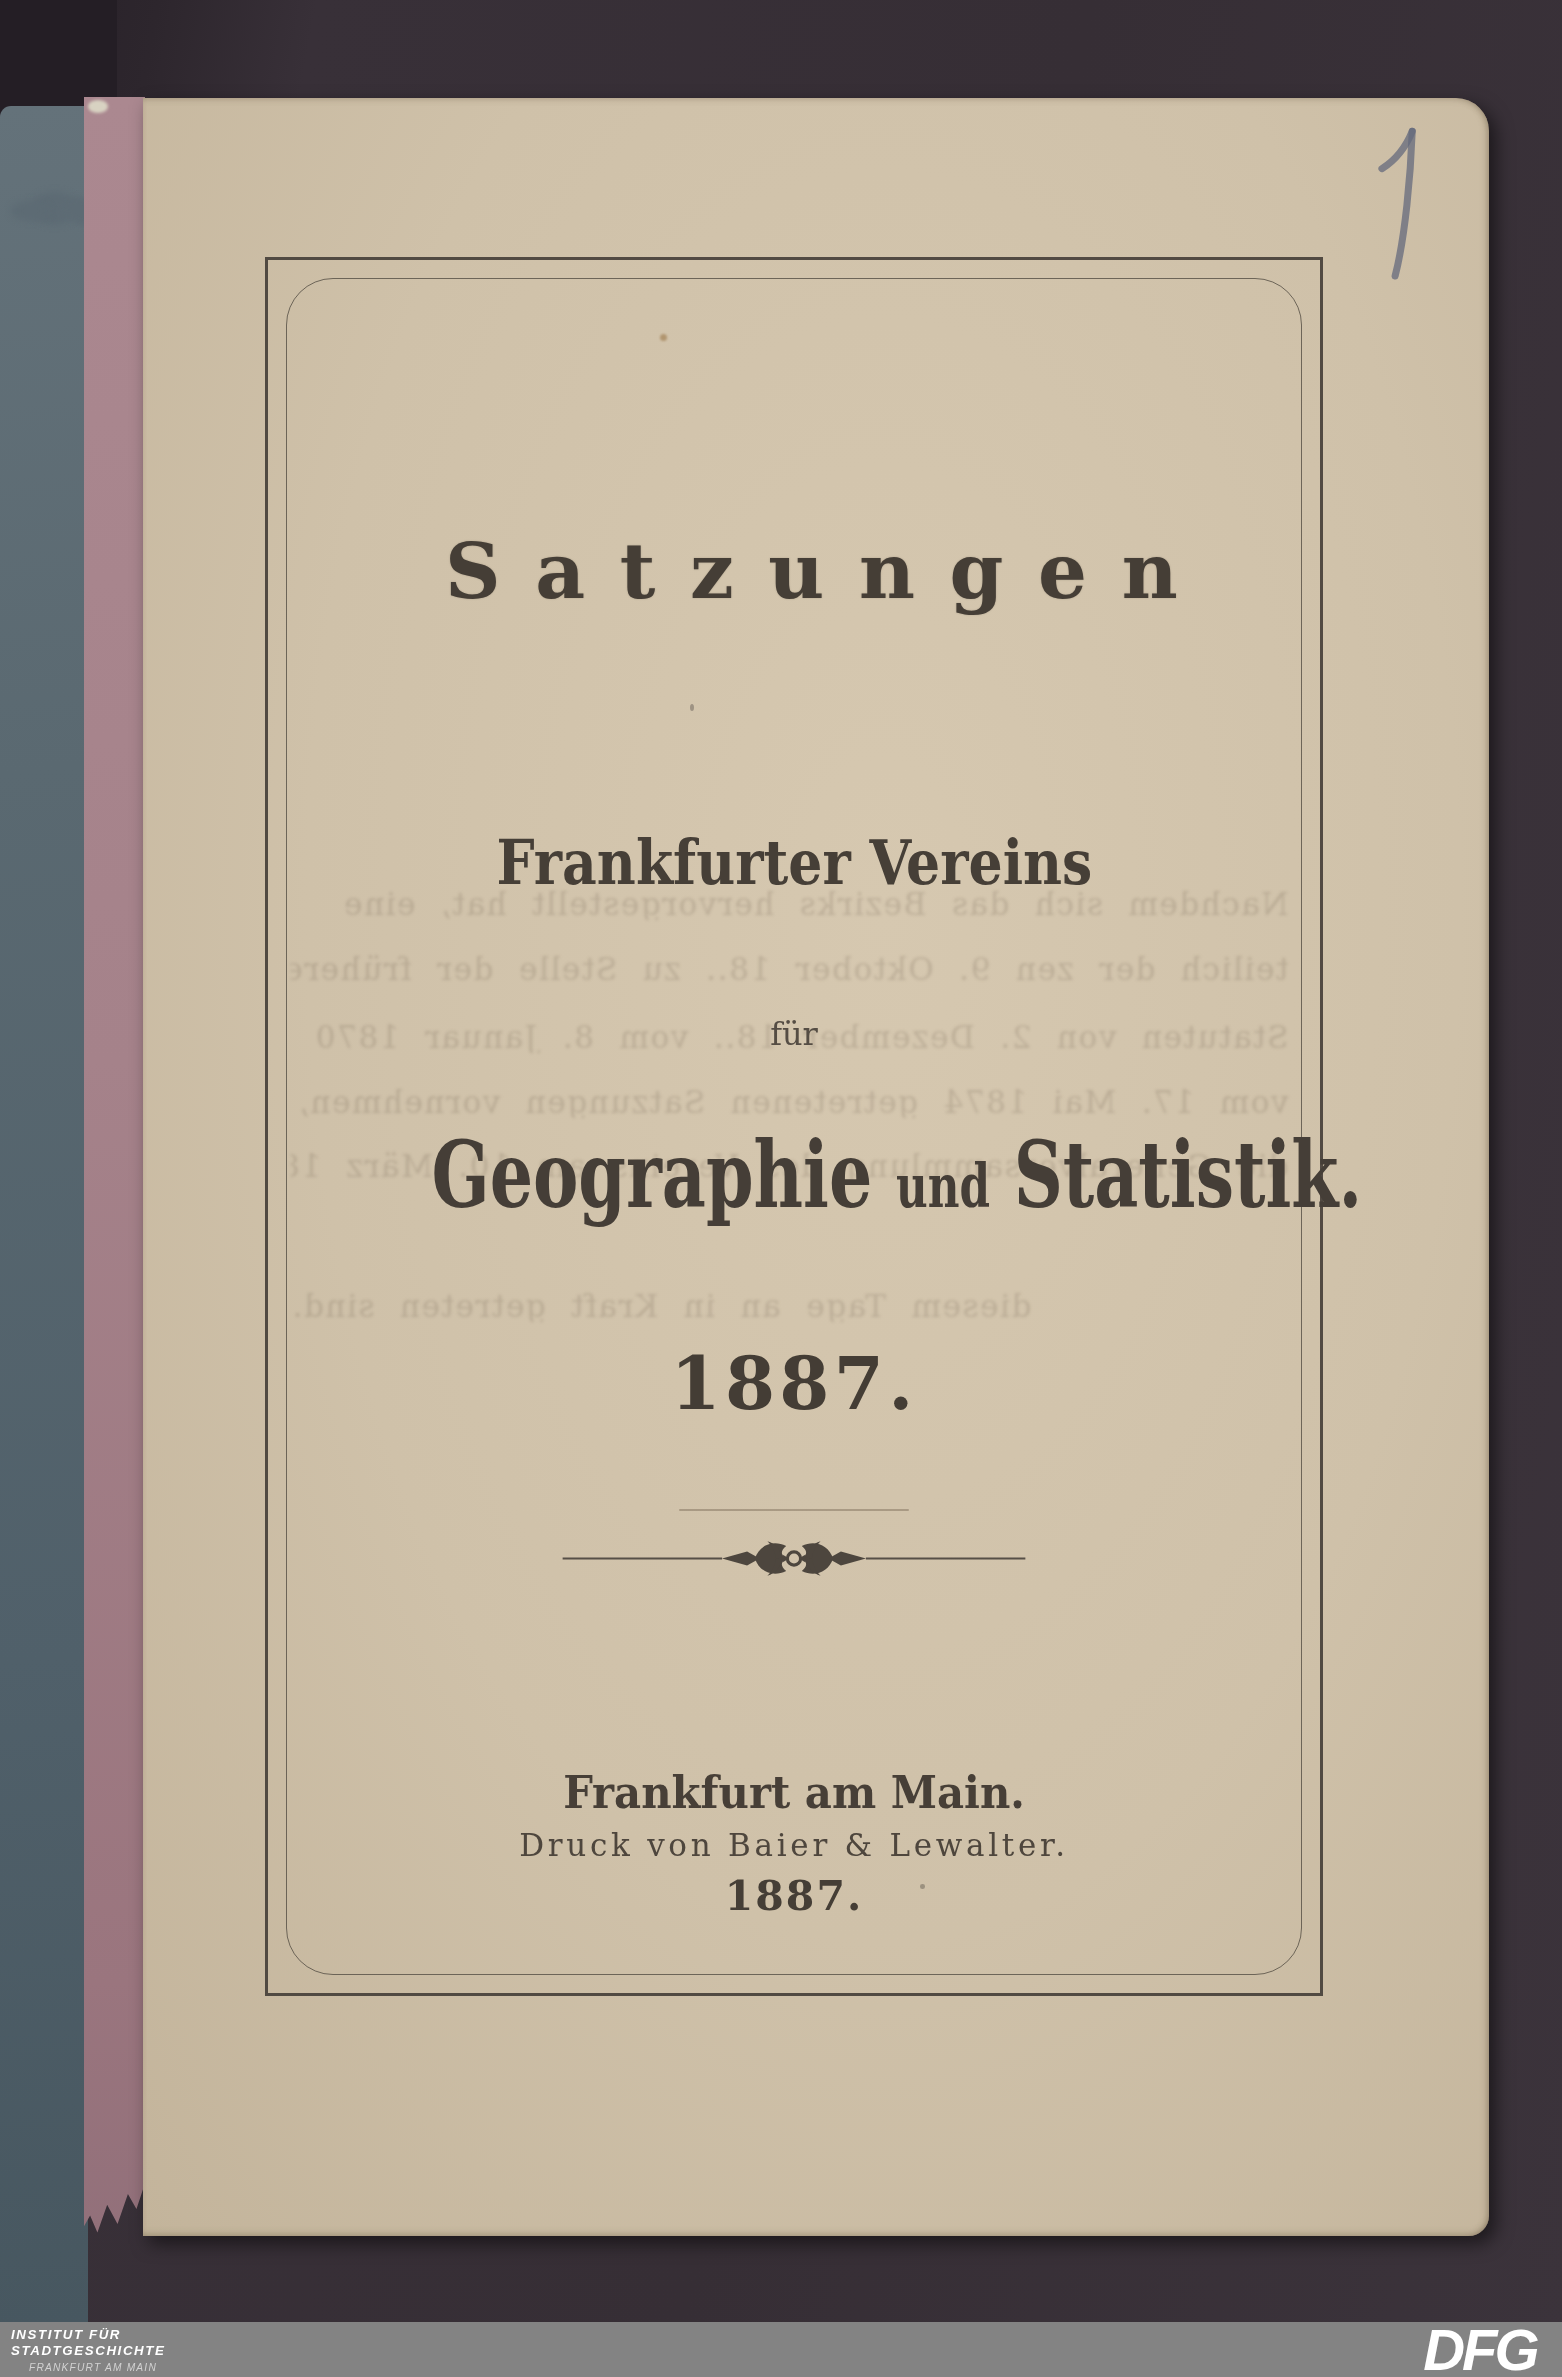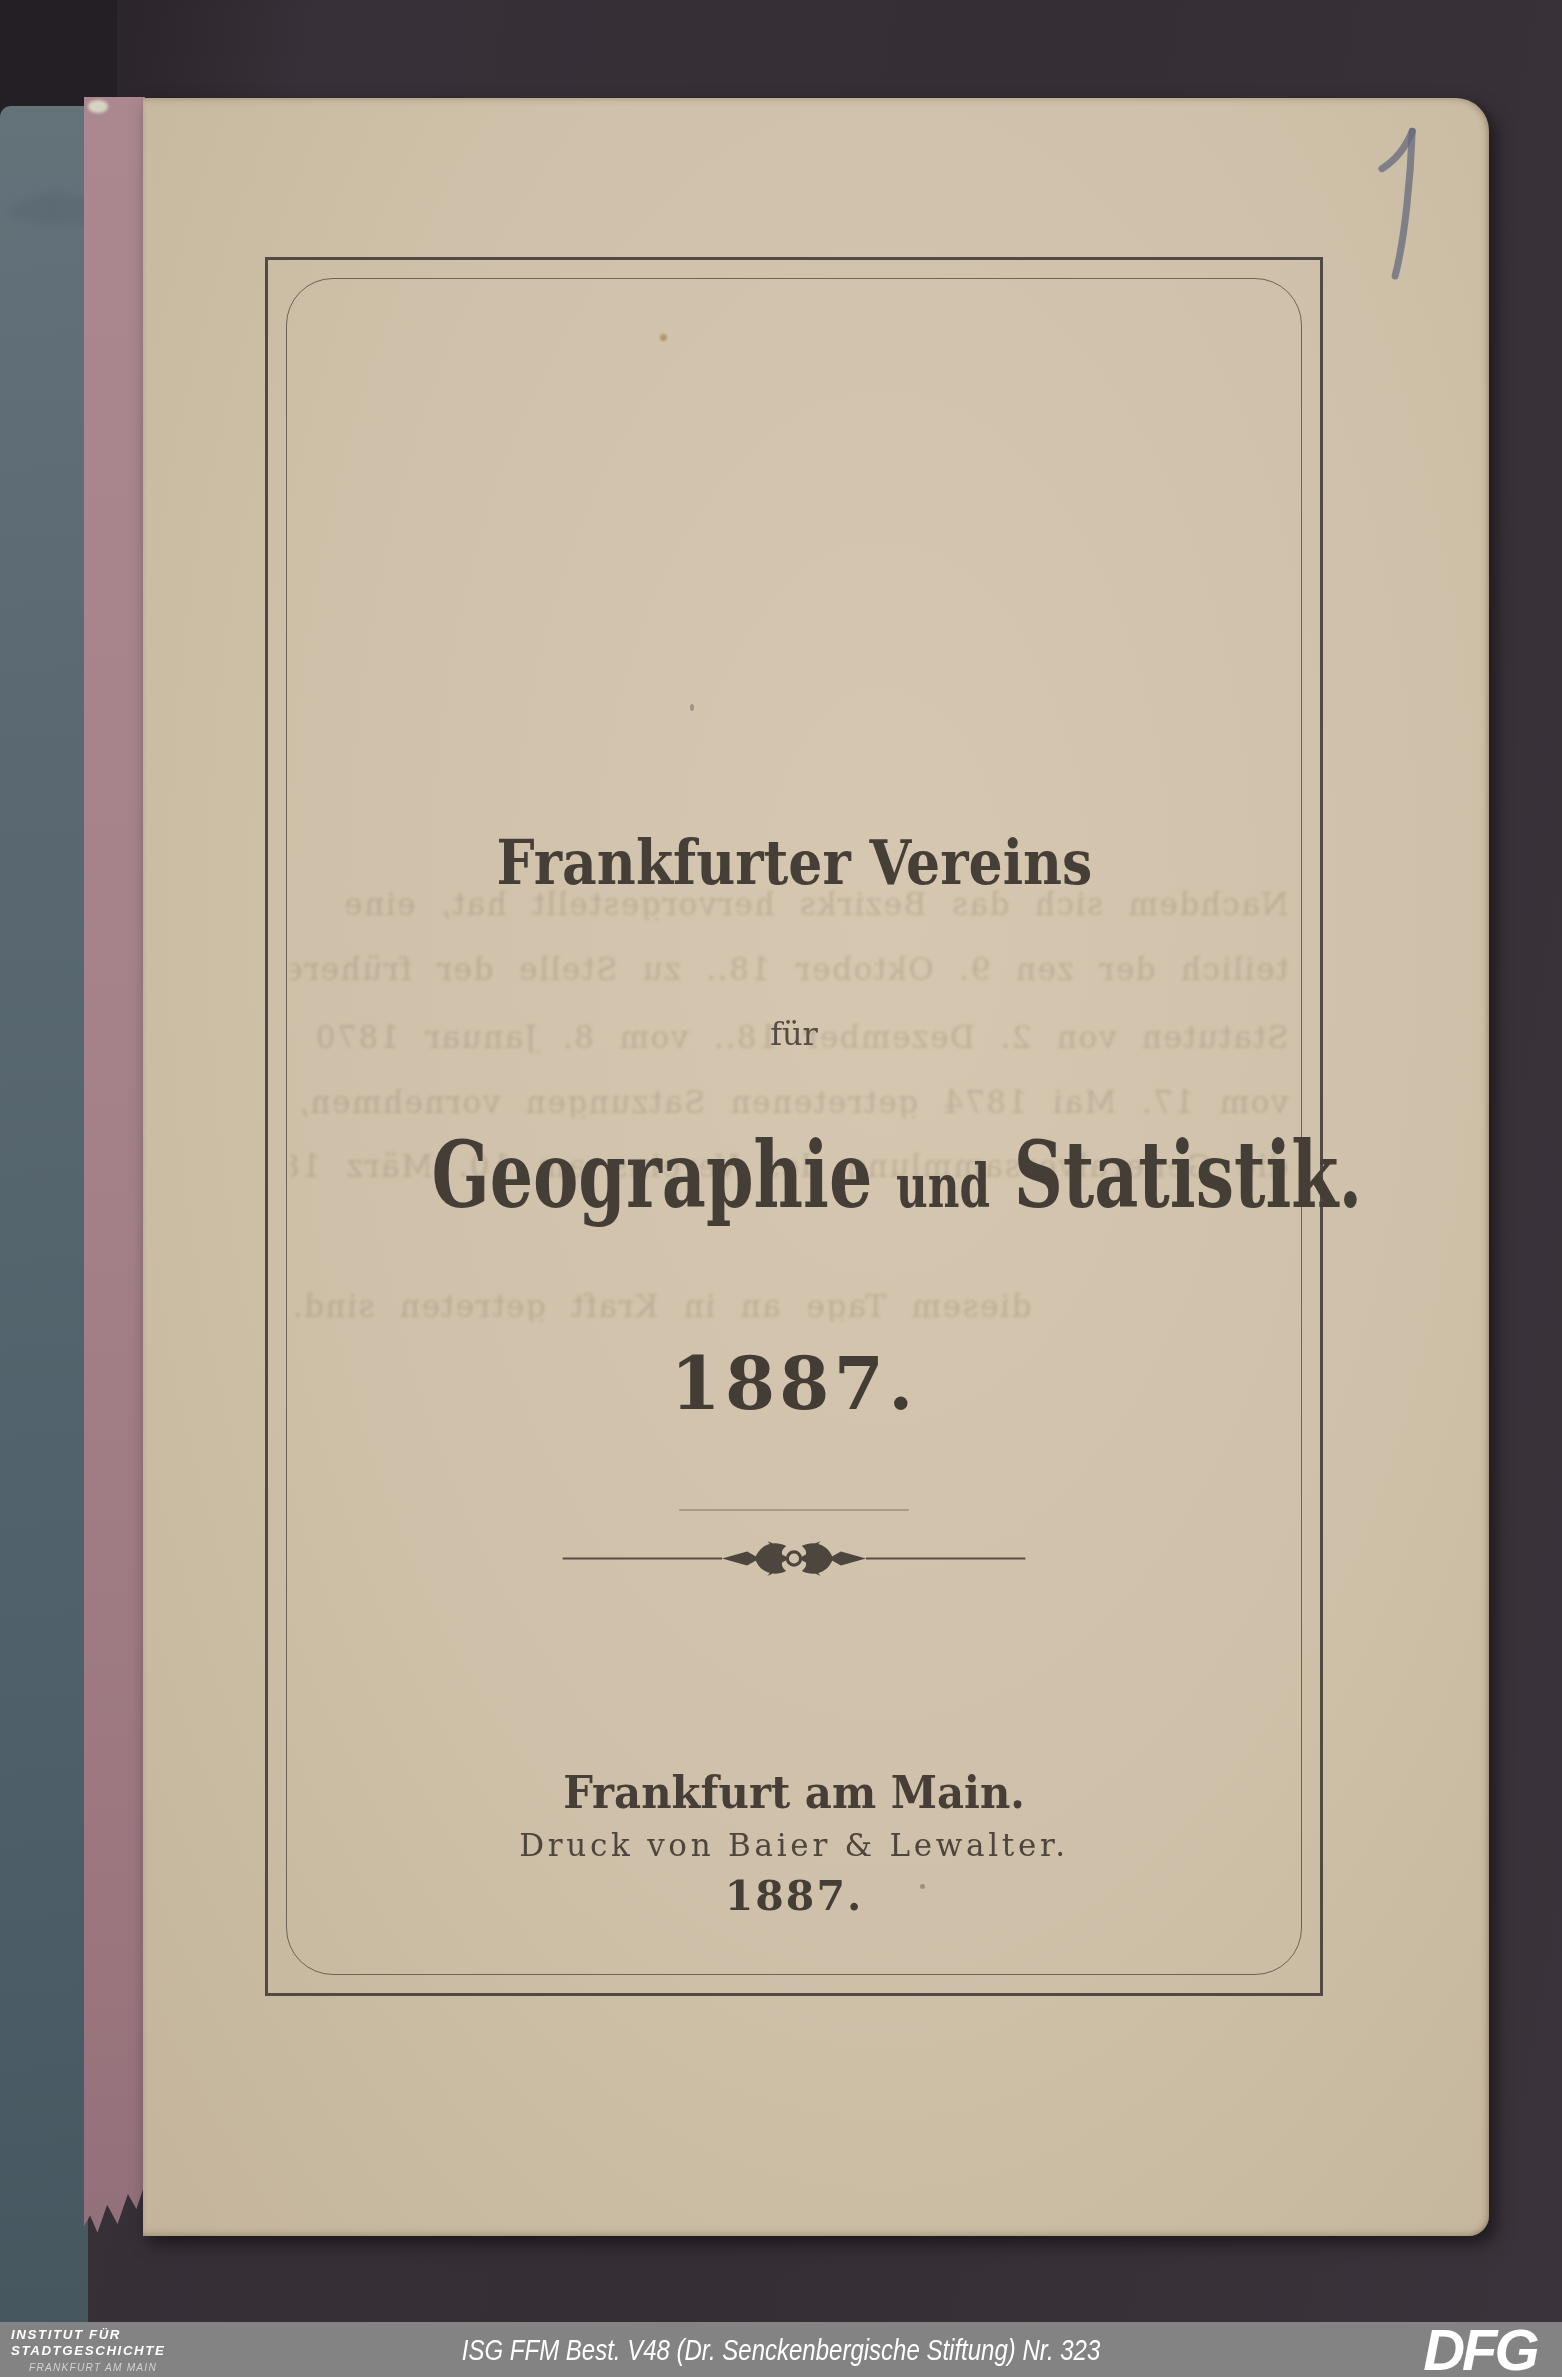--- a/index.html
+++ b/index.html
@@ -117,20 +117,21 @@
     <div class="frame-outer">
       <div class="frame-inner"></div>
 
       <div class="ghost" style="top:629px">Nachdem sich das Bezirks hervorgestellt hat, eine</div>
       <div class="ghost" style="top:694px">teilich der zen 9. Oktober 18.. zu Stelle der früheren</div>
       <div class="ghost" style="top:762px">Statuten von 2. Dezember 18.. vom 8. Januar 1870 und</div>
       <div class="ghost" style="top:827px">vom 17. Mai 1874 getretenen Satzungen vornehmen, hat</div>
       <div class="ghost" style="top:891px">die Generalversammlung des Vereins am 10. März 1887</div>
       <div class="ghost gr" style="top:1031px">diesem Tage an in Kraft getreten sind.</div>
 
+      <div class="tl t-title">Satzungen</div>
       <div class="tl t-org1">
         <span class="squeeze">Frankfurter Vereins</span>
       </div>
       <div class="tl t-fuer">für</div>
       <div class="tl t-org2">
         <span class="squeeze"><span>Geographie</span> <span class="und">und</span> <span>Statistik.</span></span>
       </div>
       <div class="tl t-year">1887.</div>
 
       <div class="faint-rule"></div>
@@ -164,19 +165,16 @@
       <div class="tl t-year2">1887.</div>
     </div>
   </div>
 
   <div class="footer">
     <div class="inst">
       <div class="l1">INSTITUT FÜR</div>
       <div class="l2">STADTGESCHICHTE</div>
       <div class="l3">FRANKFURT AM MAIN</div>
     </div>
-    <div class="ref">
-      <span class="squeeze">ISG FFM Best. V48 (Dr. Senckenbergische Stiftung) Nr. 323</span>
-    </div>
     <div class="dfg">DFG</div>
   </div>
 </div>
 
 
 </body></html>

